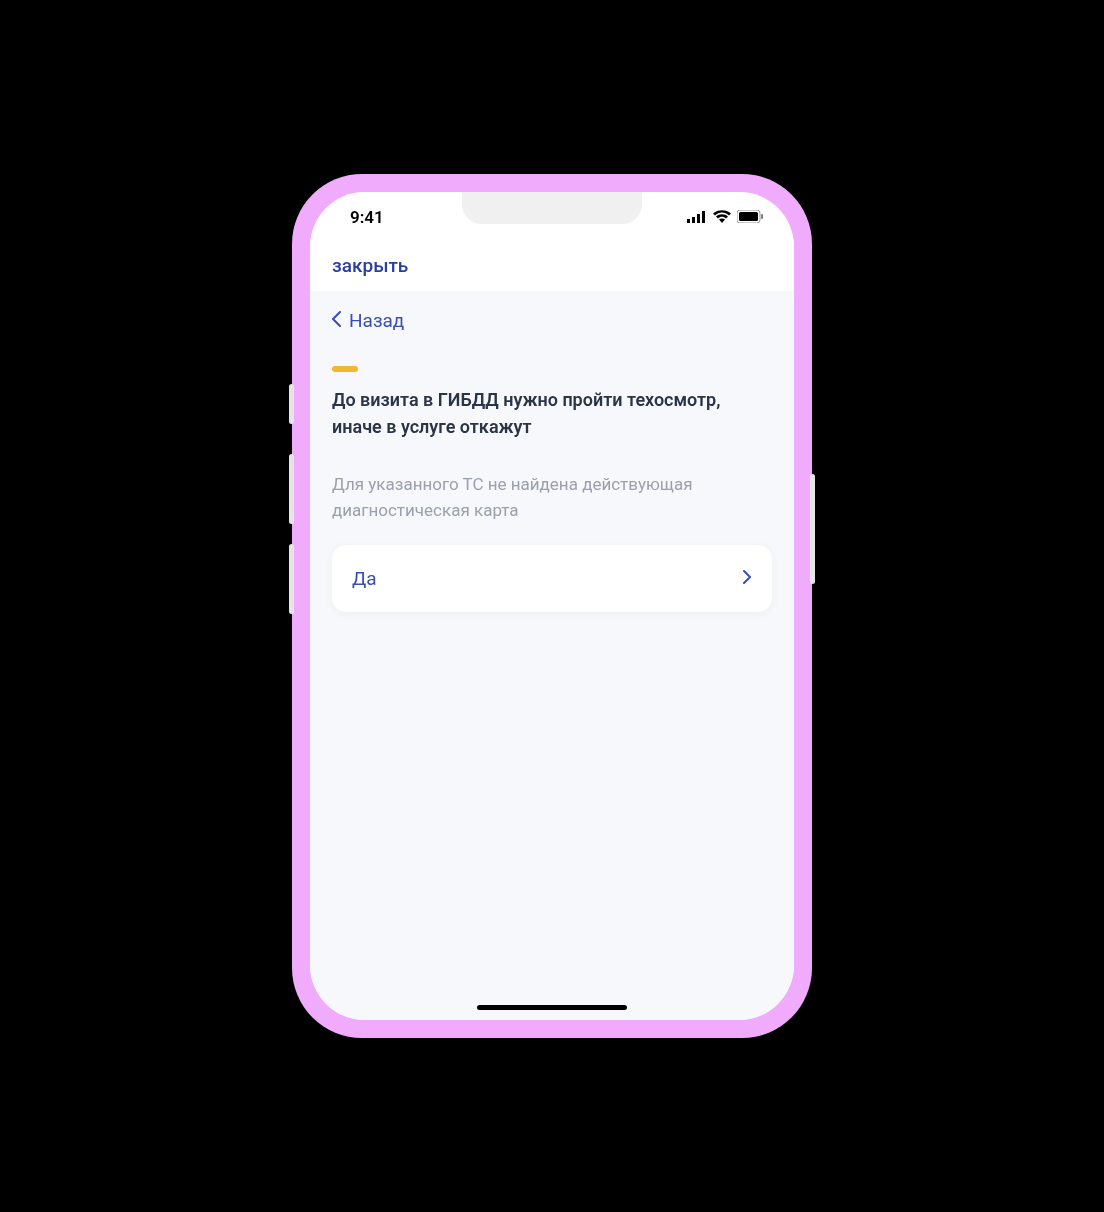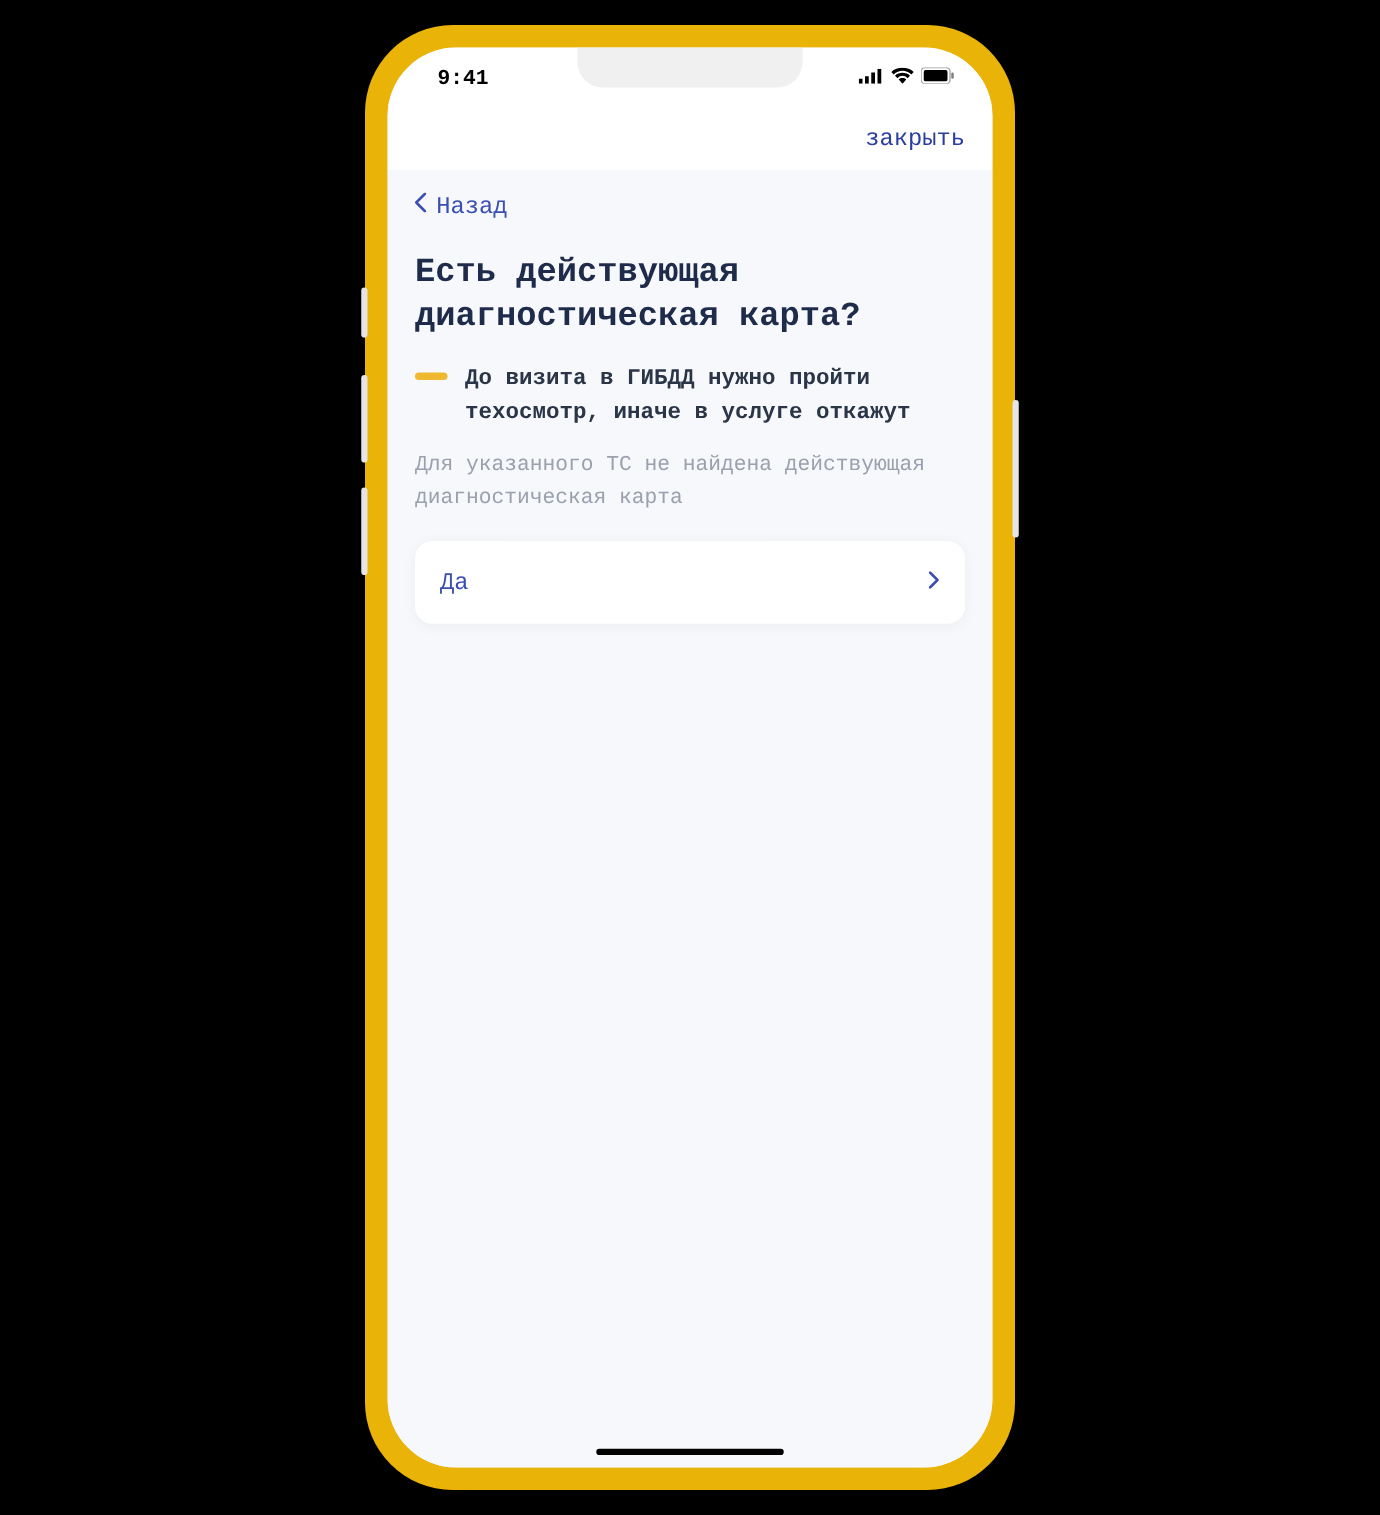--- a/index.html
+++ b/index.html
@@ -7,27 +7,26 @@
     width: 1104px;
     height: 1212px;
     background: #000;
     font-family: -apple-system, BlinkMacSystemFont, "Segoe UI", Roboto, sans-serif;
     display: flex;
     align-items: center;
     justify-content: center;
   }
   .phone {
     width: 520px;
-    height: 1172px;
-    background: #eab308;
+    height: 864px;
+    background: #f0abfc;
     border-radius: 70px;
     padding: 18px;
     position: relative;
     box-shadow: 20px 20px 50px rgba(0,0,0,0.5);
-    font-family: Liberation Mono, monospace;
   }
   .screen {
     width: 100%;
     height: 100%;
     background: #f7f8fb;
     border-radius: 55px;
     overflow: hidden;
     position: relative;
     display: flex;
     flex-direction: column;
@@ -52,21 +51,20 @@
     padding: 0 30px;
     background: #fff;
     font-weight: 600;
     font-size: 17px;
   }
   .status-left { padding-left: 10px; }
   .status-right { display: flex; align-items: center; gap: 6px; }
   .top-bar {
     background: #fff;
     display: flex;
-    justify-content: flex-end;
     padding: 12px 22px 14px;
   }
   .close-link {
     color: #2a3ea0;
     font-size: 19px;
     font-weight: 500;
     cursor: pointer;
   }
   .content {
     flex: 1;
@@ -85,21 +83,22 @@
   .heading {
     color: #1e2b4a;
     font-size: 27px;
     font-weight: 700;
     line-height: 1.3;
     margin-bottom: 18px;
   }
   .warning {
     display: flex;
     gap: 14px;
-    margin-bottom: 16px;
+    margin-bottom: 32px;
+    flex-direction: column;
   }
   .warning-bar {
     width: 26px;
     height: 6px;
     background: #f0b82f;
     border-radius: 3px;
     flex-shrink: 0;
     margin-top: 8px;
   }
   .warning-text {
@@ -207,21 +206,20 @@
     <div class="content">
       <div class="back-link">
         <span>
           <svg width="9" height="16" viewBox="0 0 9 16">
               <path d="M8 1 L1 8 L8 15" fill="none" stroke="#3a4fb2" stroke-width="2" stroke-linecap="round" stroke-linejoin="round"></path>
             </svg>
         </span>
         <span>Назад</span>
       </div>
 
-      <h1 class="heading">Есть действующая диагностическая карта?</h1>
 
       <div class="warning">
         <div class="warning-bar"></div>
         <div class="warning-text">До визита в ГИБДД нужно пройти техосмотр, иначе в услуге откажут</div>
       </div>
 
       <p class="muted">Для указанного ТС не найдена действующая диагностическая карта</p>
 
 
       <div class="option-card">

